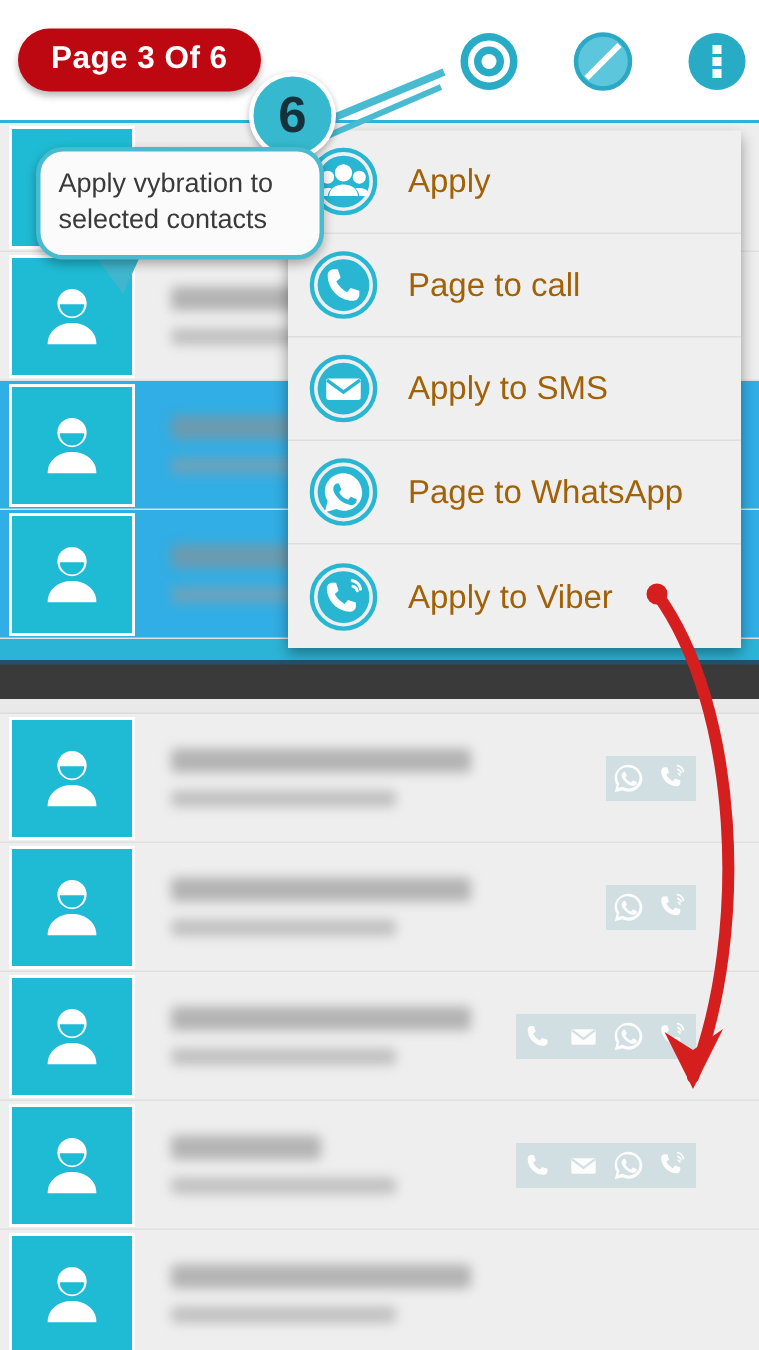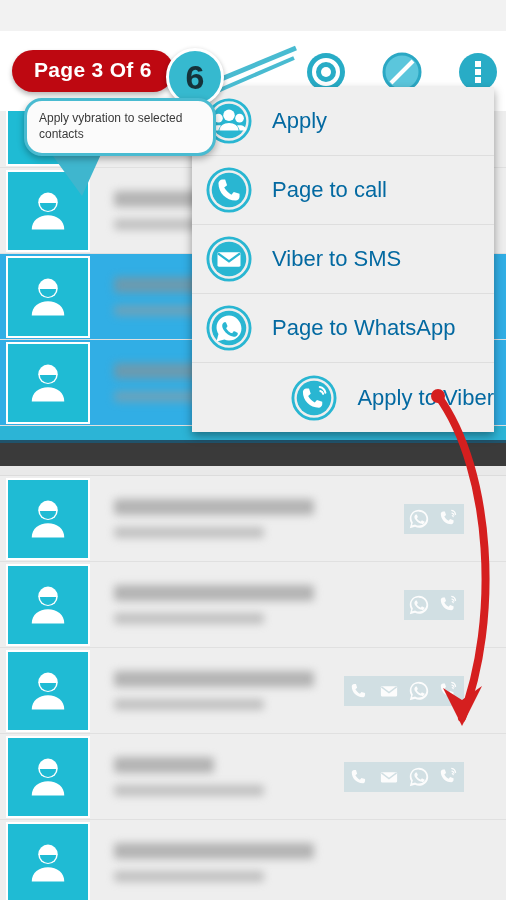--- a/index.html
+++ b/index.html
@@ -6,21 +6,21 @@
   html,body{
     width:506px; height:900px; overflow:hidden;
     background:#ffffff;
     font-family:"Liberation Sans", sans-serif;
   }
   #app{ position:relative; width:506px; height:900px; overflow:hidden; background:#f2f2f2; }
 
   
   .topbar{
     position:absolute; left:0; top:0; width:506px; height:80px;
-    background:#ffffff; z-index:30;margin-top:31px;
+    background:#ffffff; z-index:30;
   }
   .page-badge{
     position:absolute; left:12px; top:19px;
     background:#BE0811; color:#ffffff;
     border-radius:22px;
     padding:8px 22px 10px 22px;
     font-size:21px; font-weight:bold;
     letter-spacing:.3px;
     box-shadow:0 3px 5px rgba(0,0,0,.28);
     white-space:nowrap;
@@ -98,42 +98,42 @@
   
   .menu{
     position:absolute; left:192px; top:87px; width:302px;
     background:#efefef; z-index:40;
     box-shadow:0 4px 9px rgba(0,0,0,.38);
   }
   .mitem{
     display:flex; align-items:center; height:69px;
     border-bottom:1px solid #dedede; padding-left:14px;
   }
-  .mitem:last-child{ border-bottom:none;justify-content:flex-end; }
+  .mitem:last-child{ border-bottom:none; }
   .mico{ width:46px; height:46px; min-width:46px; display:block; }
-  .mlabel{ font-size:22px; color:#0369a1; padding-left:20px; }
+  .mlabel{ font-size:22px; color:#a16207; padding-left:20px; }
 
   
   .step6{
     position:absolute; left:166px; top:48px; width:58px; height:58px;
     border-radius:50%; background:#36B9CF; border:3px solid #ffffff;
     color:#15323a; font-size:34px; font-weight:bold;
     display:flex; align-items:center; justify-content:center;
     z-index:60; box-shadow:0 2px 5px rgba(0,0,0,.3);
   }
   .step-line{ position:absolute; left:0; top:0; z-index:55; pointer-events:none; }
 
   
   .tooltip{
     position:absolute; left:24px; top:98px; width:192px;
     background:#fbfbfb; border:3px solid #49BBD1;
     border-radius:18px; z-index:62;
     padding:9px 10px 11px 12px;
     box-shadow:0 3px 7px rgba(0,0,0,.3);
-    font-size:12px; color:#3a3a3a; line-height:1.35;
+    font-size:18px; color:#3a3a3a; line-height:1.35;
   }
   .tt-tail{ position:absolute; left:48px; top:150px; z-index:61; }
 
   
   .red-arrow{ position:absolute; left:0; top:0; z-index:50; pointer-events:none; }
 </style>
 </head>
 <body>
 
 <div id="app">
@@ -401,21 +401,21 @@
           </svg></span>
         <span class="mlabel">Page to call</span>
       </div>
       <div class="mitem">
         <span class="mico"><svg viewBox="0 0 48 48" width="46" height="46">
             <circle cx="24" cy="24" r="22" fill="none" stroke="#29B6D2" stroke-width="3"></circle>
             <circle cx="24" cy="24" r="18" fill="#29B6D2"></circle>
             <rect x="12" y="17" width="24" height="15" rx="1.5" fill="#ffffff"></rect>
             <path d="M12.5 18.2 L24 26.5 L35.5 18.2" fill="none" stroke="#29B6D2" stroke-width="2.4"></path>
           </svg></span>
-        <span class="mlabel">Viber to SMS</span>
+        <span class="mlabel">Apply to SMS</span>
       </div>
       <div class="mitem">
         <span class="mico"><svg viewBox="0 0 48 48" width="46" height="46">
             <circle cx="24" cy="24" r="22" fill="none" stroke="#29B6D2" stroke-width="3"></circle>
             <circle cx="24" cy="24" r="18" fill="#29B6D2"></circle>
             <path d="M24 11c-7.2 0-13 5.6-13 12.5 0 2.4.7 4.7 2 6.7L11 38l8.2-2.1c1.5.8 3.2 1.2 4.8 1.2 7.2 0 13-5.6 13-12.6S31.2 11 24 11z" fill="#ffffff"></path>
             <path d="M19.6 18c-.4 0-.9.1-1.3.6-.5.5-1.4 1.4-1.4 3.3s1.4 3.8 1.6 4.1c.2.3 2.8 4.4 6.9 6 3.4 1.3 4.1 1.1 4.9 1 .7-.1 2.3-.9 2.6-1.9.3-.9.3-1.7.2-1.9-.1-.2-.4-.3-.8-.5-.4-.2-2.3-1.2-2.7-1.3-.4-.1-.6-.2-.9.2-.3.4-1 1.3-1.2 1.6-.2.2-.4.3-.8.1-.4-.2-1.7-.6-3.3-2-1.2-1.1-2-2.4-2.2-2.8-.2-.4 0-.6.2-.8.2-.2.4-.5.6-.7.2-.2.2-.4.4-.7.1-.3 0-.5-.1-.7-.1-.2-.9-2.1-1.2-2.9-.3-.7-.6-.6-.8-.7z" fill="#29B6D2"></path>
           </svg></span>
         <span class="mlabel">Page to WhatsApp</span>
       </div>

